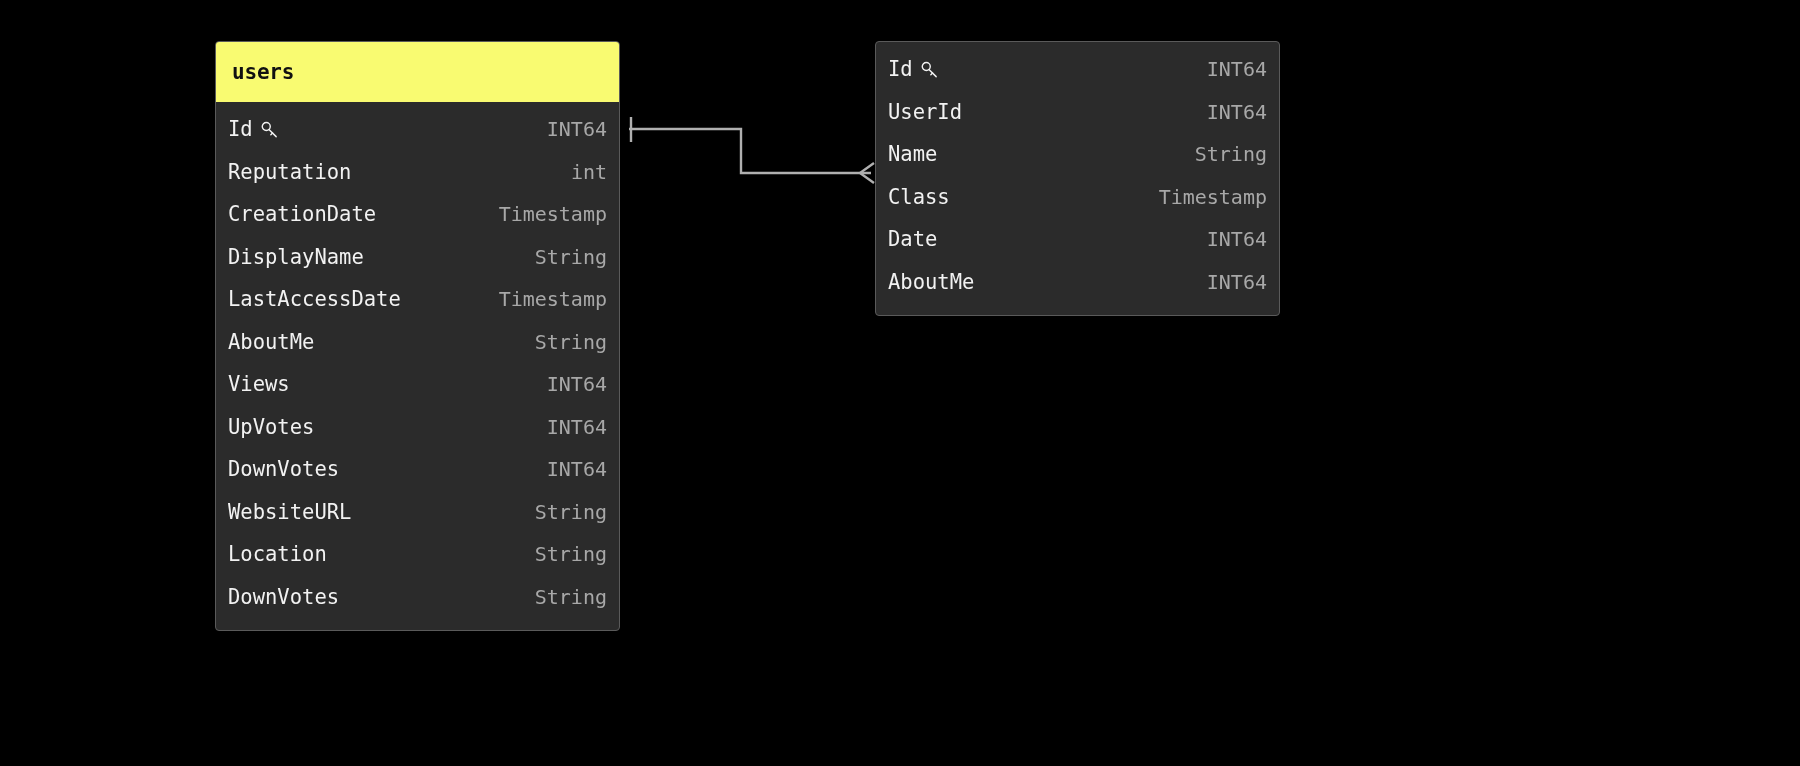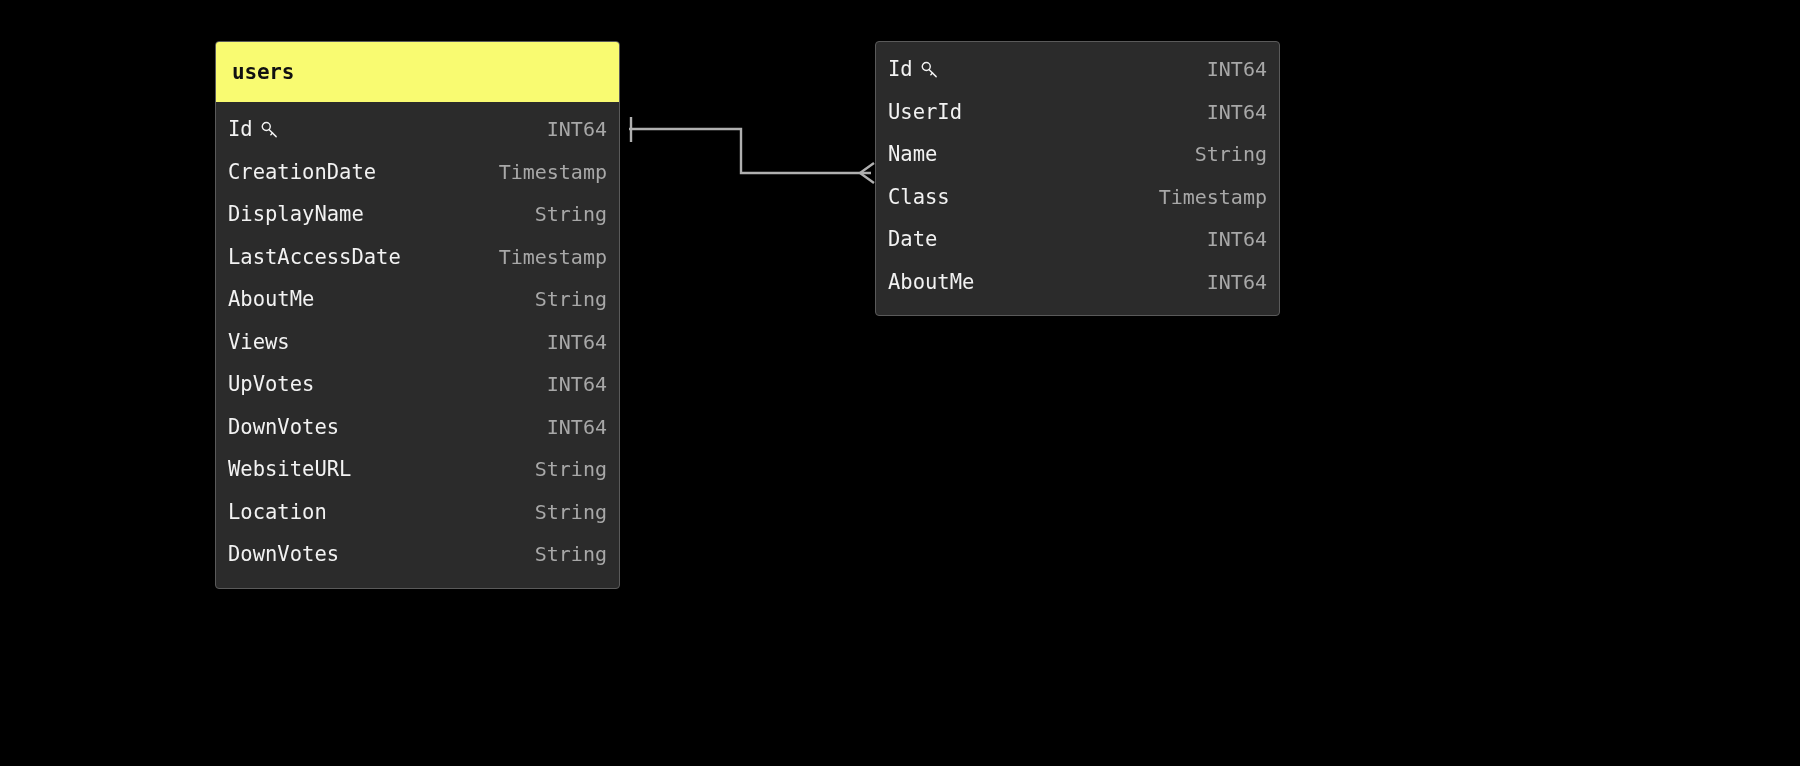--- a/index.html
+++ b/index.html
@@ -125,20 +125,24 @@
             <svg viewBox="0 0 20 20" width="19" height="19">
               <circle cx="6.6" cy="6.8" r="4.2" fill="none" stroke="#f2f2f2" stroke-width="1.5"></circle>
               <line x1="9.4" y1="9.9" x2="17" y2="17.5" stroke="#f2f2f2" stroke-width="1.5" stroke-linecap="round"></line>
               <line x1="13.2" y1="13.7" x2="11.4" y2="15.5" stroke="#f2f2f2" stroke-width="1.5" stroke-linecap="round"></line>
             </svg>
           </span>
         </span>
         <span class="erd-type">INT64</span>
       </div>
 
+      <div class="erd-row">
+        <span class="erd-field">Reputation</span>
+        <span class="erd-type">int</span>
+      </div>
 
       <div class="erd-row">
         <span class="erd-field">CreationDate</span>
         <span class="erd-type">Timestamp</span>
       </div>
 
       <div class="erd-row">
         <span class="erd-field">DisplayName</span>
         <span class="erd-type">String</span>
       </div>

